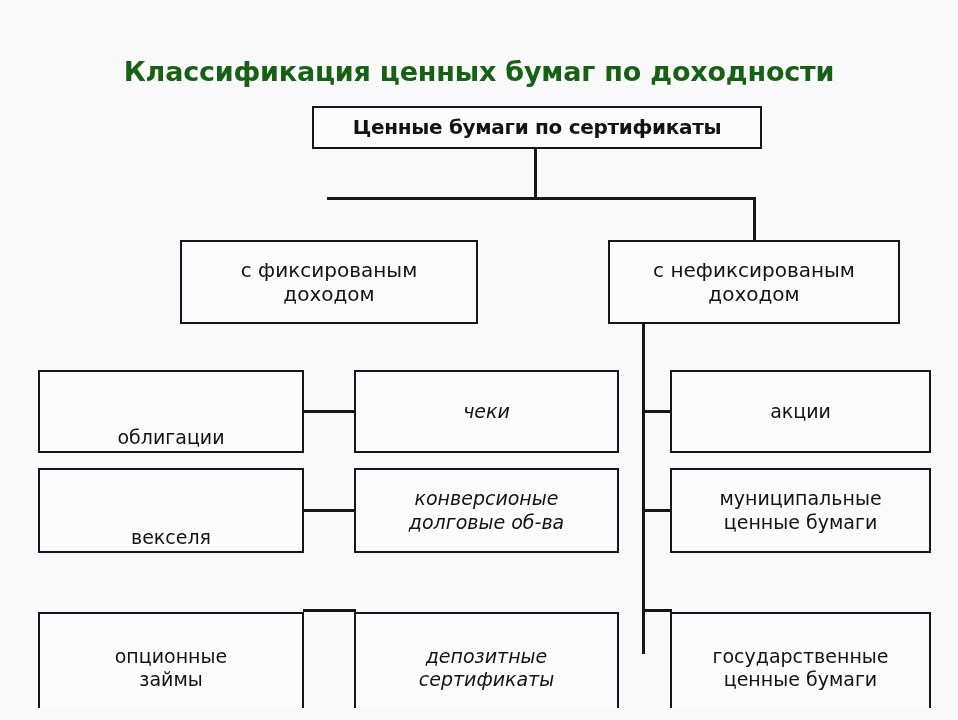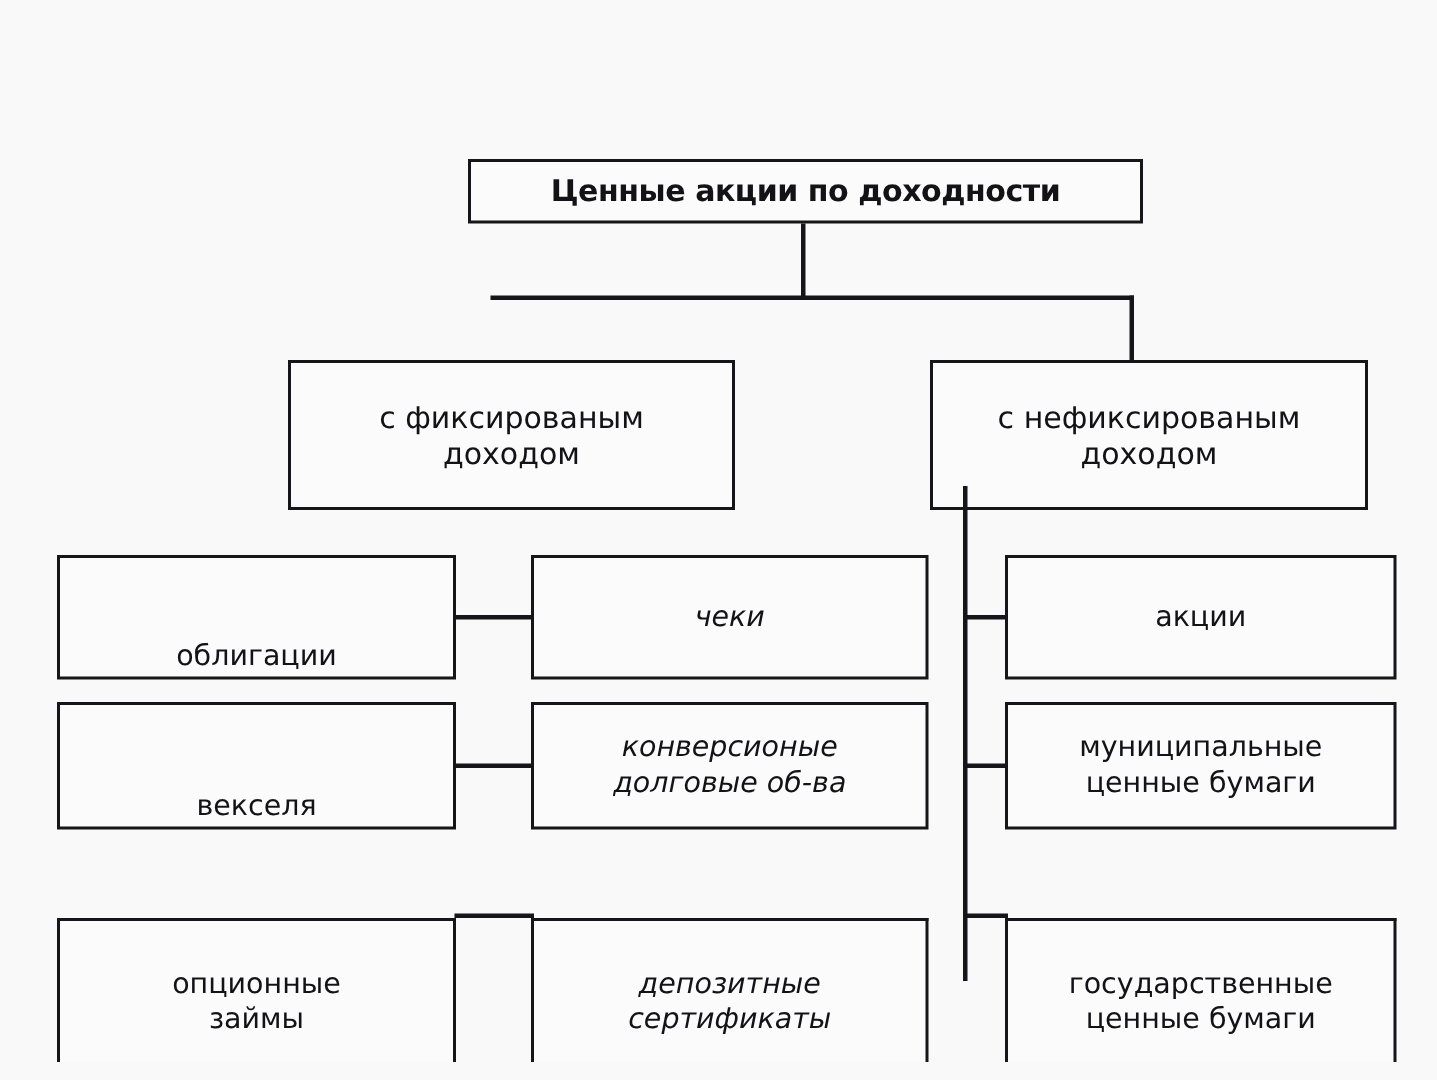--- a/index.html
+++ b/index.html
@@ -63,23 +63,22 @@
     width: 450px;
     height: 43px;
     border-width: 2px;
     font-size: 20px;
     font-weight: bold;
     letter-spacing: -0.3px;
   }
 
   
   .node.lvl2 {
-    height: 100px;
+    height: 84px;
     font-size: 20px;
-    margin-left: 12px;
   }
   .node.lvl2.left  { left: 180px; top: 240px; width: 298px; }
   .node.lvl2.right { left: 608px; top: 240px; width: 292px; }
 
   
   .node.leaf { font-size: 19px; }
   .node.leaf.c1 { left: 38px;  width: 266px; align-items: flex-end; }
   .node.leaf.c2 { left: 354px; width: 265px; font-style: italic; }
   .node.leaf.c3 { left: 670px; width: 261px; }
 
@@ -101,23 +100,24 @@
     background: #15151a;
   }
   .ln.v { width: 3px; }
   .ln.h { height: 3px; }
 </style>
 </head>
 <body>
 
 <div id="canvas">
 
+  <div class="title">Классификация ценных бумаг по доходности</div>
 
   <div class="node root">
-    <span class="node-label">Ценные акции по доходности</span>
+    <span class="node-label">Ценные бумаги по сертификаты</span>
   </div>
 
   <div class="ln v" style="left:534px; top:149px; height:50px;"></div>
 
   <div class="ln h" style="left:327px; top:197px; width:429px;"></div>
 
   <div class="ln v" style="left:753px; top:197px; height:45px;"></div>
 
   <div class="node lvl2 left">
     <span class="node-label">с фиксированым

